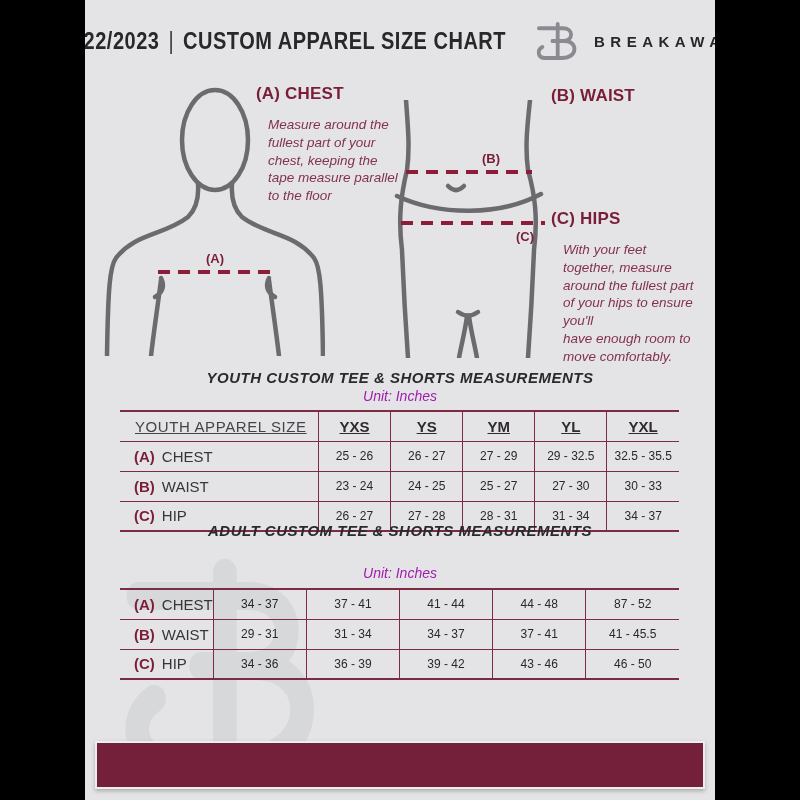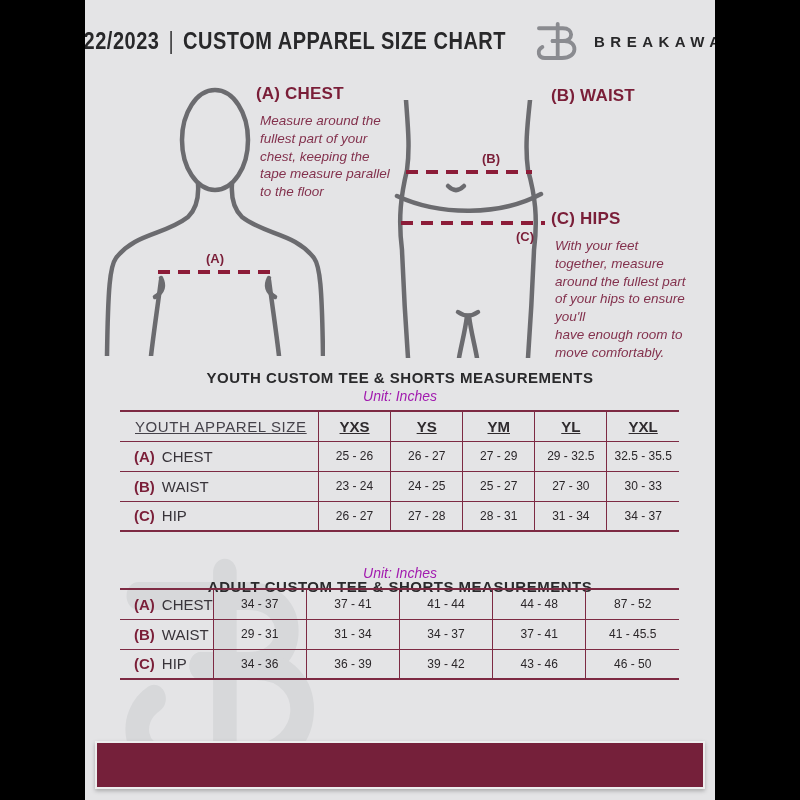--- a/index.html
+++ b/index.html
@@ -29,37 +29,37 @@
   .fig{position:absolute;z-index:1;}
   .fig path,.fig ellipse{fill:none;stroke:#6b6b6f;stroke-width:4.5;stroke-linecap:round;}
   .dash{stroke:#8c1c38;stroke-width:4;stroke-dasharray:12 8;fill:none;}
   .figlabel{font-size:13px;font-weight:700;fill:#7a1e38;font-family:"Liberation Sans",sans-serif;}
   .torso{left:18px;top:82px;}
   .hips{left:303px;top:100px;}
   
   .instr{position:absolute;z-index:1;}
   .instr h3{margin:0 0 8px;font-size:17px;font-weight:700;color:#7a1e38;letter-spacing:.2px;}
   .instr p{
-    margin:4px;font-style:italic;font-size:13.5px;line-height:1.32;
+    margin:12px;font-style:italic;font-size:13.5px;line-height:1.32;
     color:#83314d;white-space:pre-line;
   }
   .instr-a{left:171px;top:84px;width:170px;}
   .instr-b{left:466px;top:86px;width:155px;}
   .instr-c{left:466px;top:209px;width:162px;}
   
   .sec-title{
     position:absolute;left:0;right:0;text-align:center;z-index:1;
-    font-size:15px;font-weight:700;letter-spacing:.5px;color:#2a2a2c;
+    font-size:15px;font-weight:700;letter-spacing:.5px;color:#2a2a2c;font-style:italic;
   }
   .sec-unit{
     position:absolute;left:0;right:0;text-align:center;z-index:1;
     font-size:14px;font-style:italic;color:#a21caf;
   }
   .yt-title{top:369px;}  .yt-unit{top:388px;}
-  .ad-title{top:578px;}  .ad-unit{top:565px;}
+  .ad-title{top:522px;}  .ad-unit{top:565px;}
   
   table.size{
     position:absolute;left:35px;width:559px;z-index:1;
     border-collapse:collapse;table-layout:fixed;
     border-top:2px solid #7d2a43;border-bottom:2px solid #7d2a43;
   }
   .yt-table{top:410px;}
   .ad-table{top:588px;}
   table.size tr{height:30px;}
   .size th,.size td{padding:0;}

